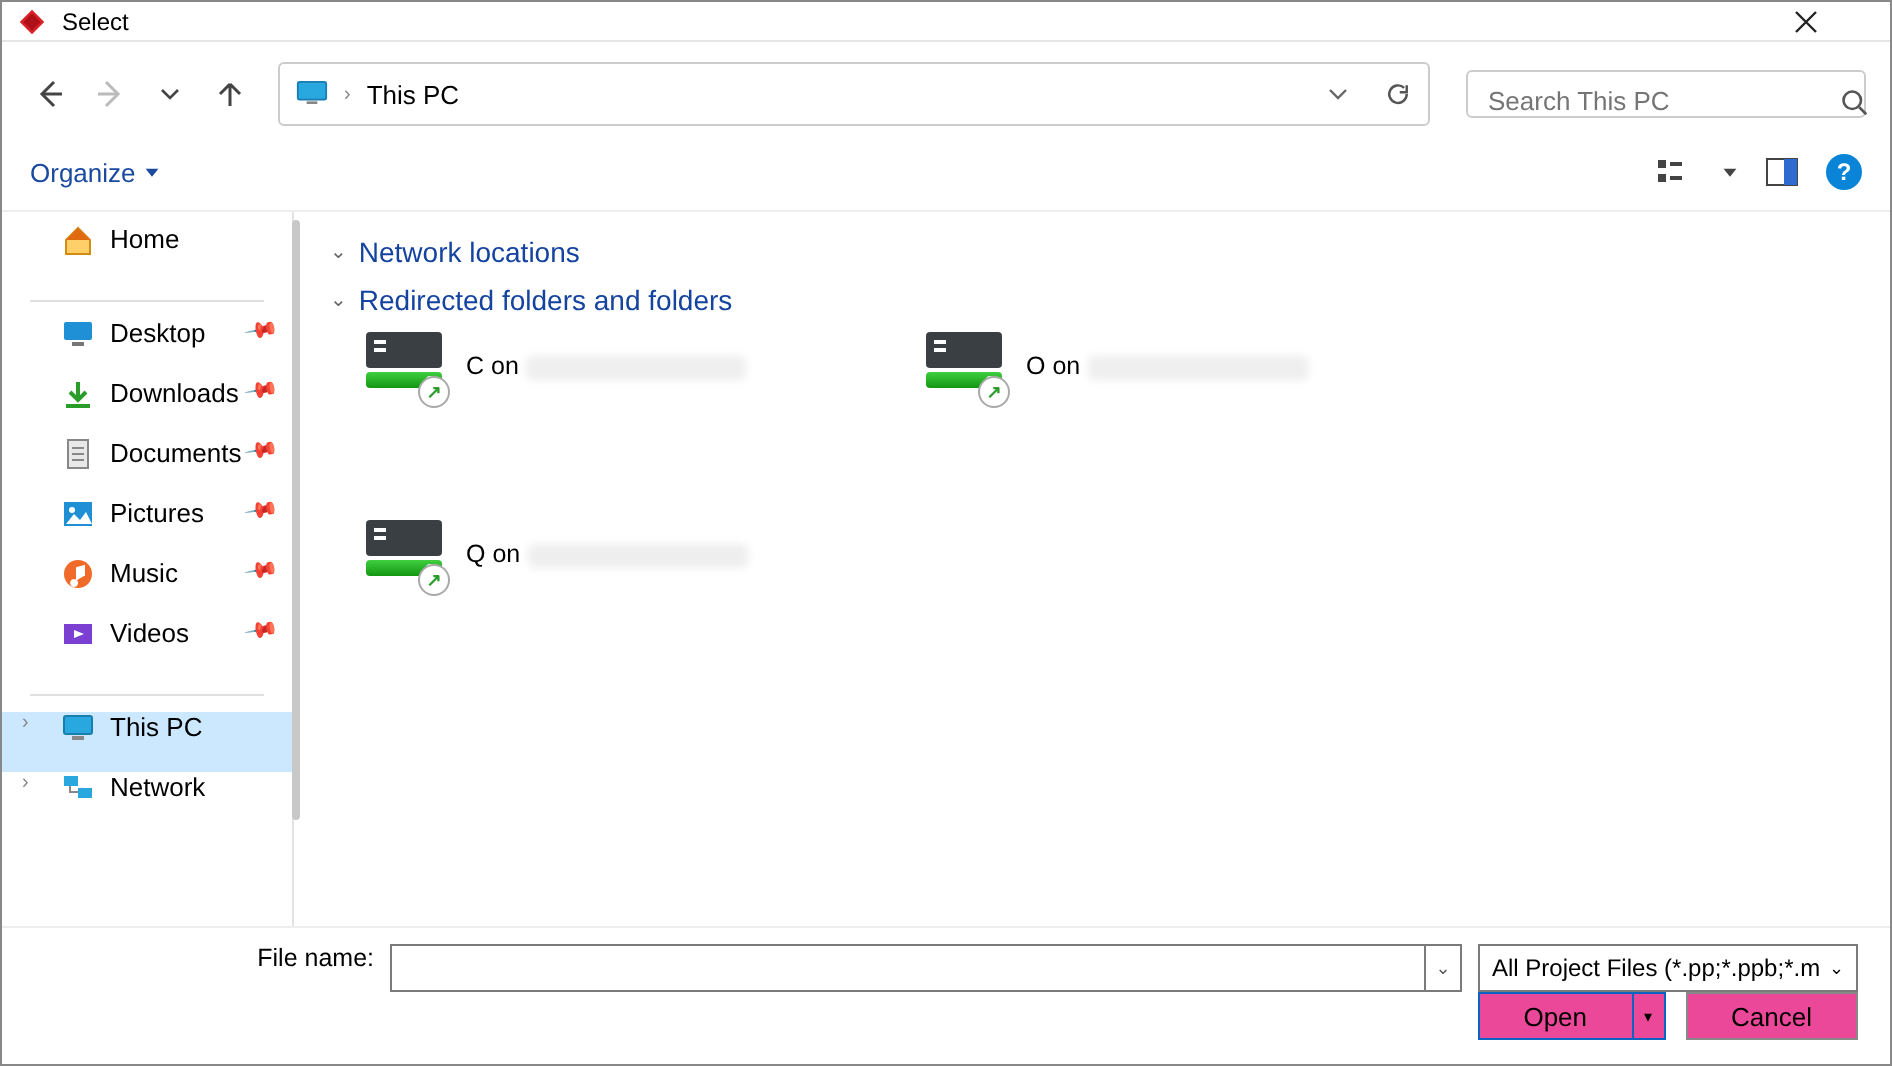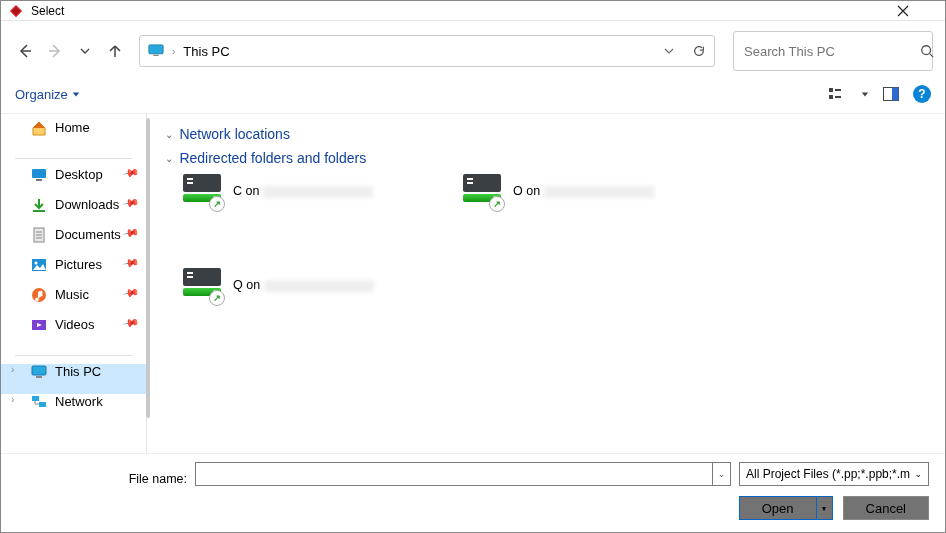--- a/index.html
+++ b/index.html
@@ -12,21 +12,21 @@
 .titlebar .close { width: 40px; text-align: center; font-size: 14px; cursor: default; }
 
 
 .navrow { display: flex; align-items: center; padding: 10px 12px; gap: 6px; }
 .nav-btn { width: 24px; height: 24px; display: flex; align-items: center; justify-content: center; color: #555; }
 .nav-btn.disabled { color: #bbb; }
 .addr-bar { flex: 1; height: 32px; border: 1px solid #ccc; border-radius: 3px; display: flex; align-items: center; padding: 0 8px; gap: 8px; margin: 0 12px 0 6px; }
 .addr-bar .monitor-icon { width: 16px; height: 14px; }
 .addr-bar .crumb { font-size: 13px; flex: 1; }
 .addr-bar .drop, .addr-bar .refresh { color: #666; }
-.search-box { width: 200px; height: 40px; border: 1px solid #ccc; border-radius: 3px; display: flex; align-items: center; padding: 0 10px; }
+.search-box { width: 200px; height: 24px; border: 1px solid #ccc; border-radius: 3px; display: flex; align-items: flex-end; padding: 0 10px; }
 .search-box input { border: none; outline: none; flex: 1; font-size: 13px; color: #666; background: transparent; }
 .search-box .mag { color: #555; }
 
 
 .toolbar { display: flex; align-items: center; padding: 4px 14px 10px 14px; }
 .org-btn { display: flex; align-items: center; gap: 4px; color: #1a4aa0; font-size: 13px; }
 .toolbar .spacer { flex: 1; }
 .tool-icons { display: flex; align-items: center; gap: 14px; color: #444; }
 .help-circle { width: 18px; height: 18px; border-radius: 50%; background: #0a84d6; color: #fff; font-size: 12px; font-weight: bold; display: flex; align-items: center; justify-content: center; }
 
@@ -58,28 +58,28 @@
 .usage-fill { background: #1a9be0; height: 100%; }
 .usage-text { font-size: 11.5px; color: #6d6d6d; }
 
 .rd-row { display: flex; gap: 60px; padding-left: 18px; flex-wrap: wrap; }
 .rd-item { display: flex; align-items: center; gap: 12px; width: 220px; }
 .rd-label { font-size: 12.5px; }
 .blur { display: inline-block; width: 110px; height: 12px; background: #eee; border-radius: 3px; filter: blur(2px); vertical-align: middle; }
 
 
 .footer { border-top: 1px solid #eee; padding: 8px 16px 12px 16px; }
-.file-row { display: flex; align-items: flex-end; gap: 8px; margin-bottom: 10px; }
+.file-row { display: flex; align-items: flex-start; gap: 8px; }
 .file-label { font-size: 12.5px; width: 170px; text-align: right; }
 .file-input-wrap { flex: 1; display: flex; }
 .file-input { flex: 1; height: 24px; border: 1px solid #7a7a7a; padding: 0 6px; font-size: 13px; }
 .file-drop { width: 18px; border: 1px solid #7a7a7a; border-left: none; display: flex; align-items: center; justify-content: center; font-size: 9px; color: #555; }
 .filter-combo { width: 190px; height: 24px; border: 1px solid #7a7a7a; display: flex; align-items: center; padding: 0 6px; font-size: 12px; justify-content: space-between; }
 .btn-row { display: flex; justify-content: flex-end; gap: 10px; }
-.btn { height: 24px; display: flex; align-items: center; border: 1px solid #888; background: #737373; font-size: 13px; }
+.btn { height: 24px; display: flex; align-items: center; border: 1px solid #888; background: #ec4899; font-size: 13px; }
 .btn.open { border: 1px solid #0a64c2; }
 .btn .lbl { padding: 0 22px; }
 .btn .split { width: 16px; border-left: 1px solid #0a64c2; display: flex; align-items: center; justify-content: center; font-size: 8px; height: 100%; }
 .btn.cancel .lbl { padding: 0 22px; }
 
 svg { display: block; }
 </style>
 </head>
 <body>
 

